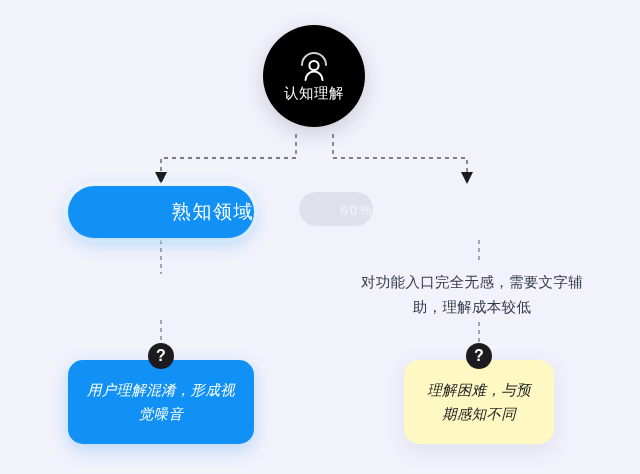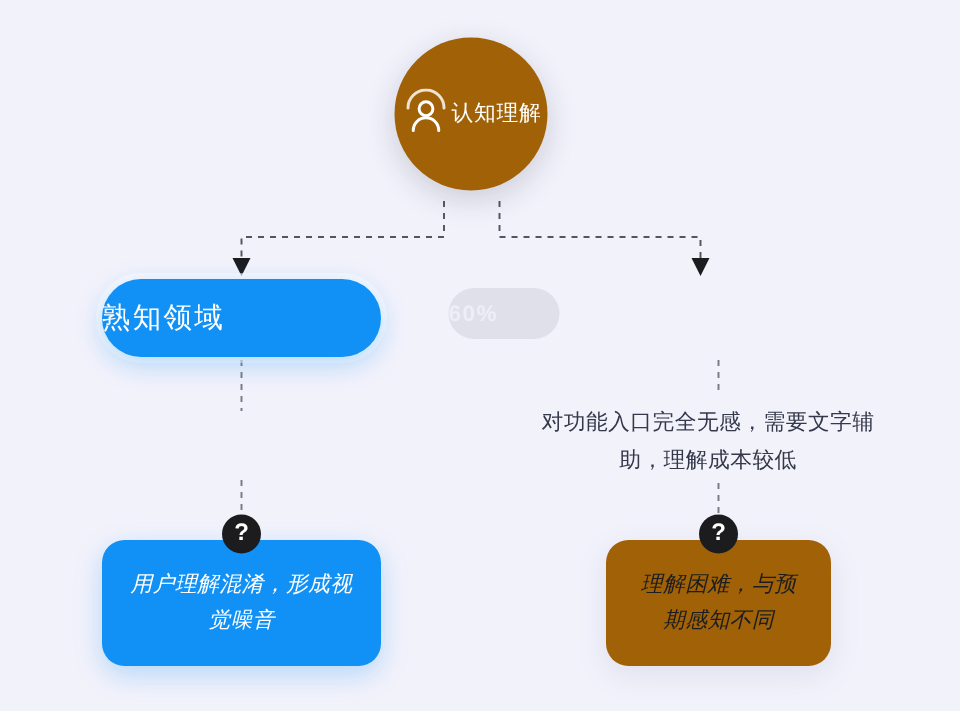--- a/index.html
+++ b/index.html
@@ -31,22 +31,23 @@
   }
 
   
   .hub {
     position: absolute;
     left: 263px;
     top: 25px;
     width: 102px;
     height: 102px;
     border-radius: 50%;
-    background: #a16207;
-    display: flex;
+    background: #000000;
+    display: flex;
+    flex-direction: column;
     align-items: center;
     justify-content: center;
     box-shadow: 0 6px 20px rgba(40, 40, 60, 0.18);
     z-index: 5;
   }
   .hub-icon {
     width: 34px;
     height: 30px;
     margin-bottom: 4px;
     display: block;
@@ -57,21 +58,21 @@
     letter-spacing: 0.5px;
     line-height: 1;
     white-space: nowrap;
   }
 
   
   .pill {
     position: absolute;
     display: flex;
     align-items: center;
-    justify-content: flex-start;
+    justify-content: flex-end;
     border-radius: 999px;
     white-space: nowrap;
     z-index: 4;
   }
   .pill-known {
     left: 68px;
     top: 186px;
     width: 186px;
     height: 52px;
     background: #1190f5;
@@ -146,21 +147,21 @@
     height: 84px;
     background: #1190f5;
     color: #ffffff;
     box-shadow: 0 6px 18px rgba(17, 144, 245, 0.26);
   }
   .card-right {
     left: 404px;
     top: 360px;
     width: 150px;
     height: 84px;
-    background: #a16207;
+    background: #fef9c3;
     color: #1d1d1f;
     box-shadow: 0 6px 20px rgba(120, 120, 170, 0.14);
   }
   .card-text {
     padding: 0 16px;
     font-style: italic;
   }
 
   
   .qbadge {

